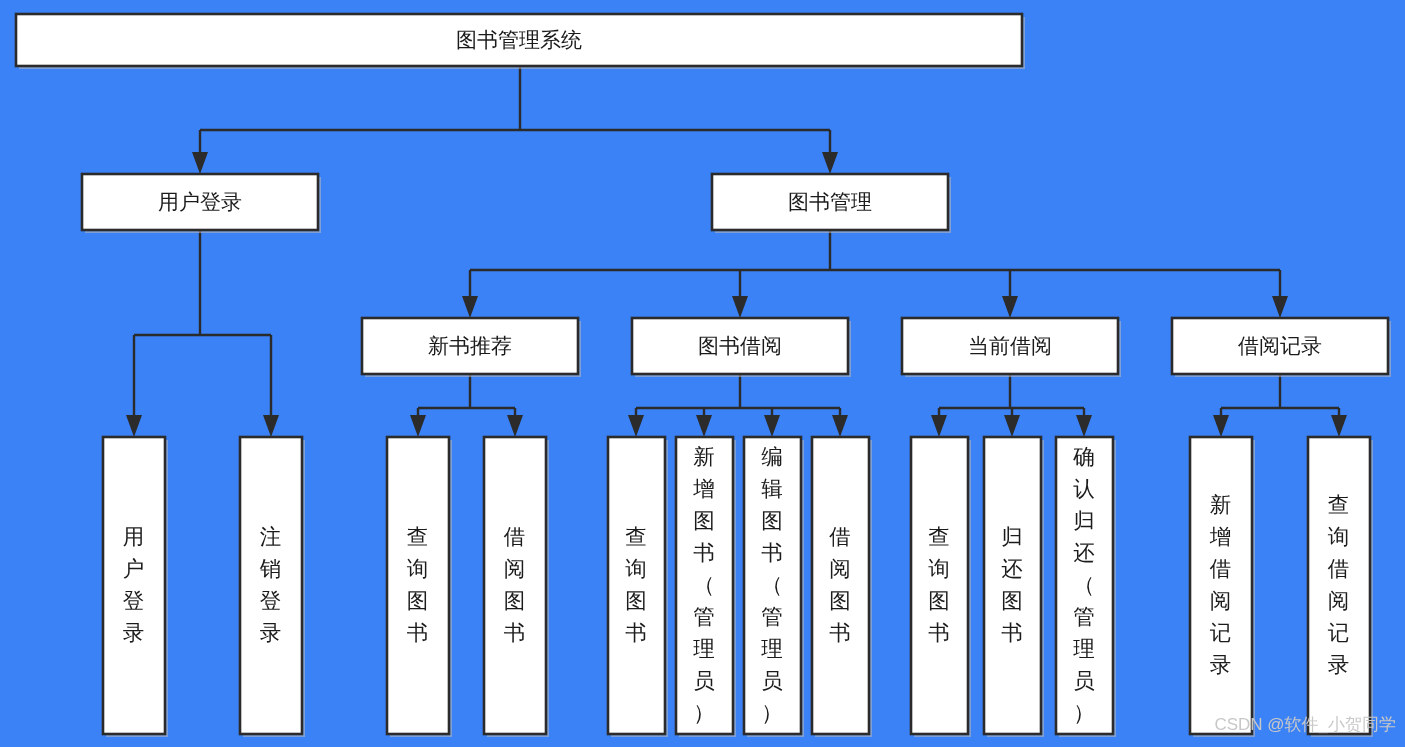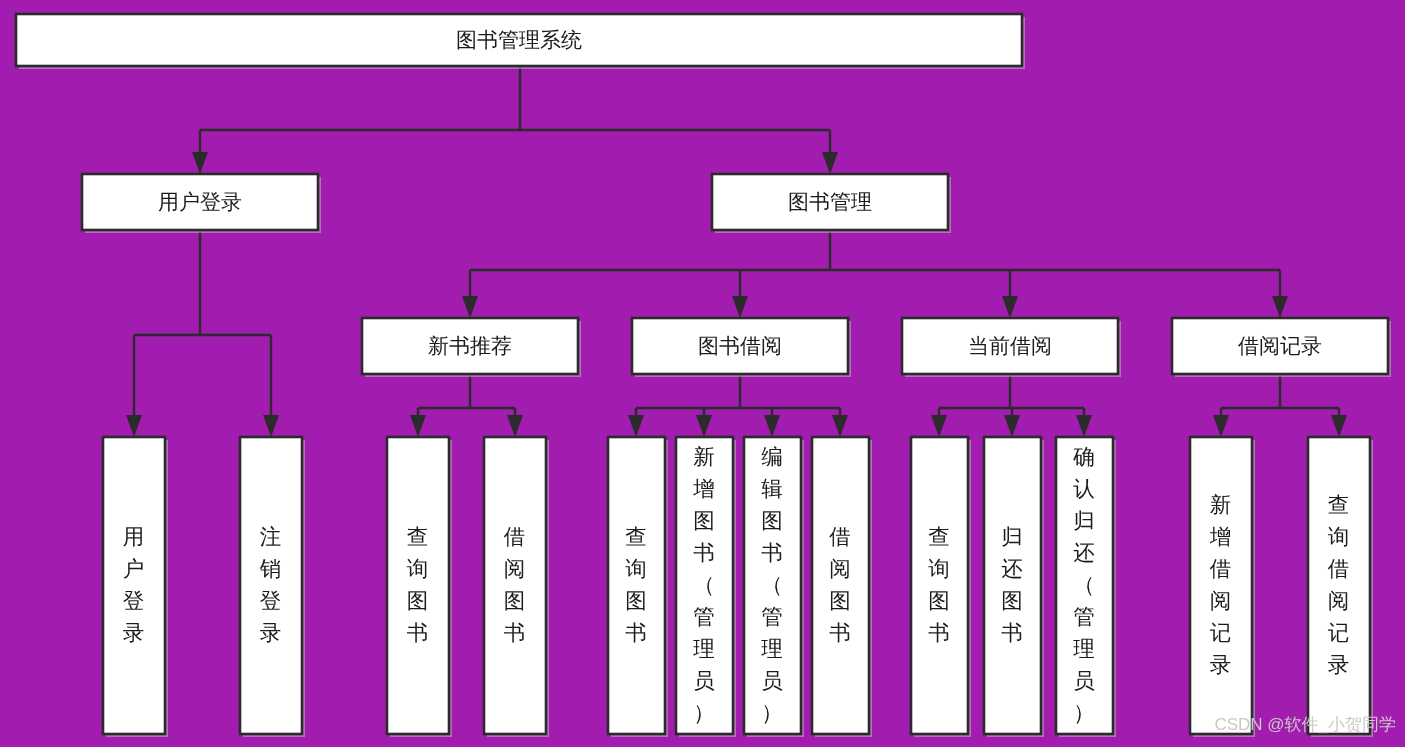--- a/index.html
+++ b/index.html
@@ -1,21 +1,21 @@
 <!DOCTYPE html>
 <html><head>
 <meta charset="utf-8">
 <style>
   html,body{margin:0;padding:0;background:#ffffff;}
   body{
     width:1405px;height:747px;overflow:hidden;
     font-family:"Liberation Sans","DejaVu Sans",sans-serif;
     -webkit-font-smoothing:antialiased;
   }
-  #diagram-root{position:relative;width:1405px;height:747px;background:#a21caf;}
+  #diagram-root{position:relative;width:1405px;height:747px;background:#3b82f6;}
   svg#tree-canvas{position:absolute;left:0;top:0;width:1405px;height:747px;display:block;}
 
   .node-box{
     fill:#ffffff;
     stroke:#2b2b2b;
     stroke-width:2.6;
   }
   .node-shadow{fill:#b9b9b9;opacity:.55;}
   .connector{
     stroke:#2b2b2b;

